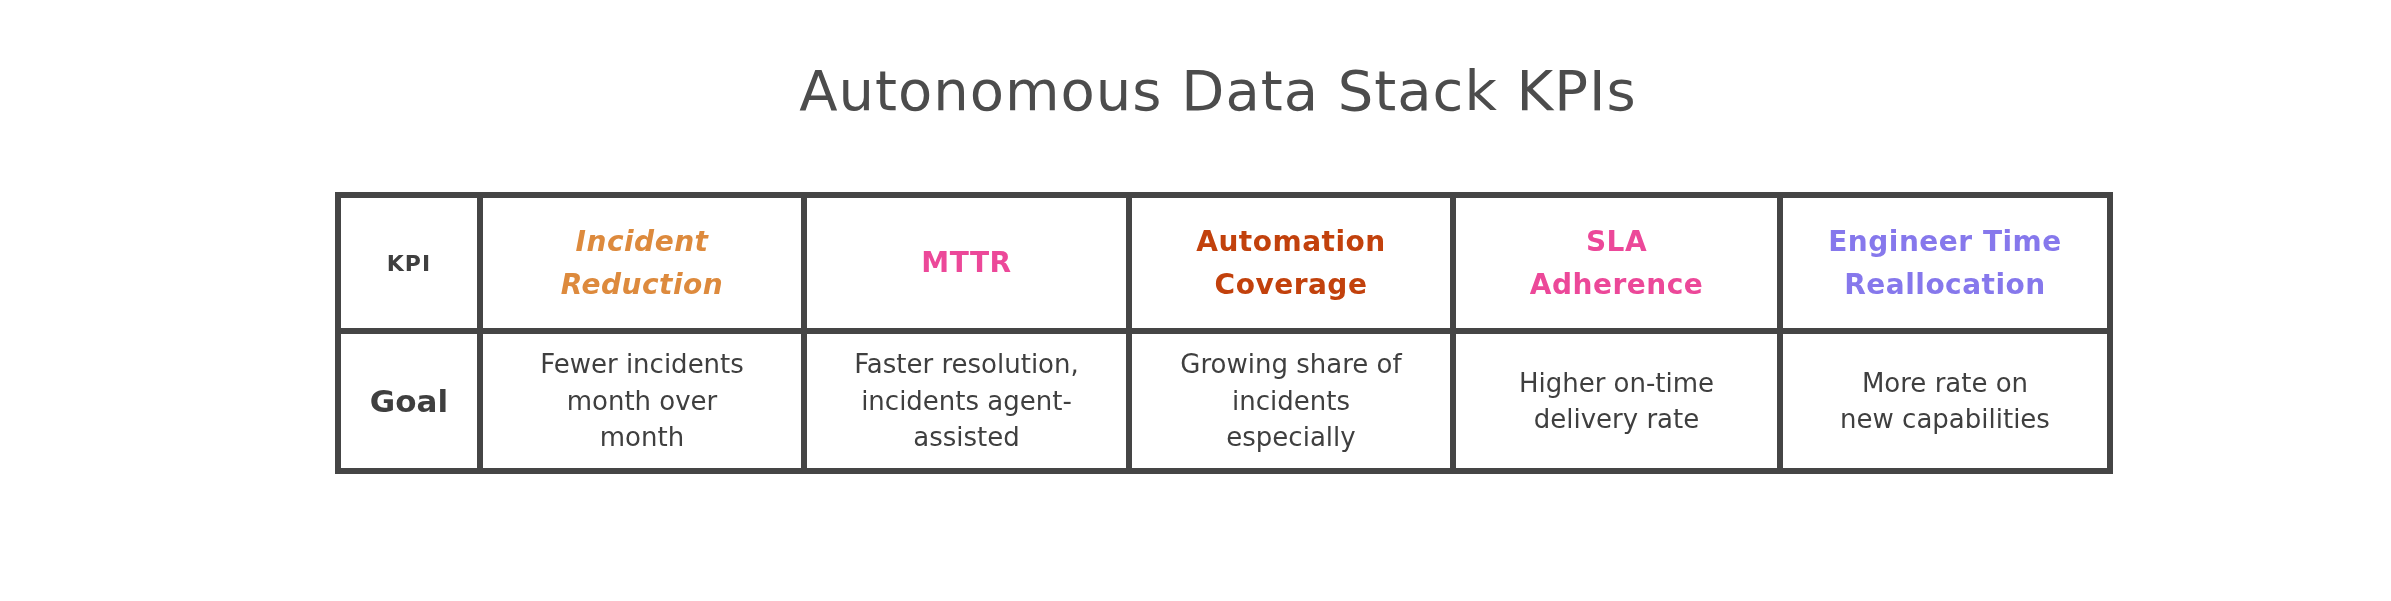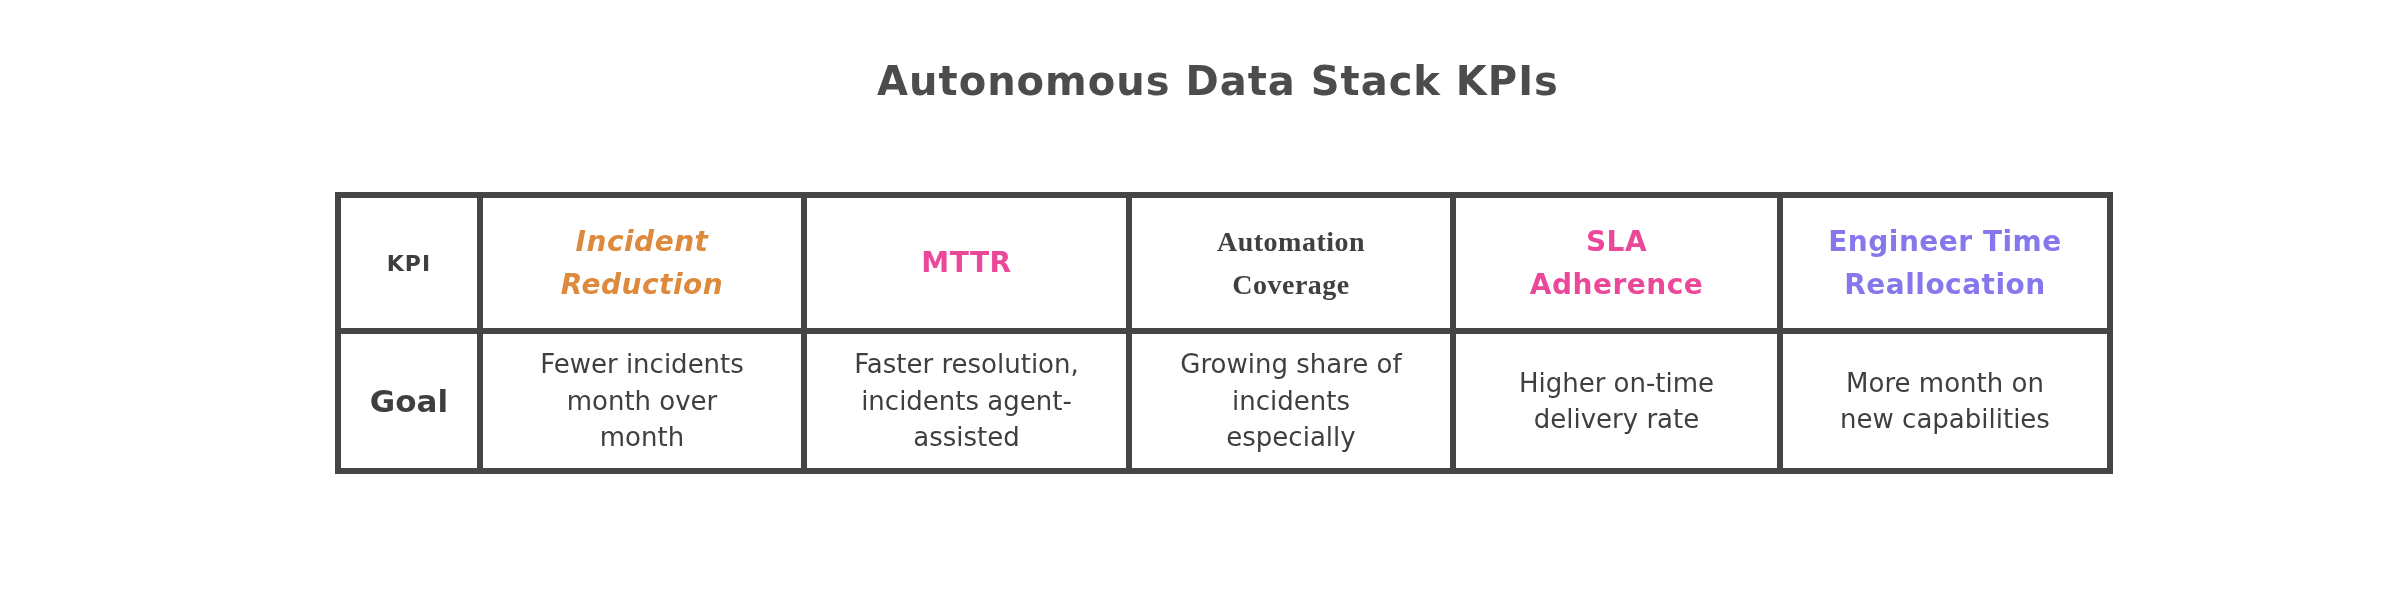--- a/index.html
+++ b/index.html
@@ -15,22 +15,22 @@
     background:#ffffff;
     font-family:"DejaVu Sans", sans-serif;
     overflow:hidden;
   }
   .title{
     position:absolute;
     left:318px;
     top:58px;
     width:1800px;
     text-align:center;
-    font-size:40px;
-    font-weight:bold;
+    font-size:56px;
+    font-weight:normal;
     letter-spacing:1px;
     color:var(--title-color);
   }
   table.kpi-table{
     position:absolute;
     left:335px;
     top:192px;
     border-collapse:collapse;
     table-layout:fixed;
     background:#ffffff;
@@ -85,39 +85,39 @@
       <col style="width:324px">
       <col style="width:327px">
       <col style="width:330px">
     </colgroup>
     <tbody>
       <tr class="header-row">
         <td class="corner-label">KPI</td>
         <td class="kpi-name" style="color: rgb(221, 138, 61); font-style: italic;">Incident
 Reduction</td>
         <td class="kpi-name" style="color: #ec4899;">MTTR</td>
-        <td class="kpi-name" style="color: #404040; font-family: Liberation Serif, serif;">Automation
+        <td class="kpi-name" style="color: #c2410c;">Automation
 Coverage</td>
         <td class="kpi-name" style="color: #ec4899;">SLA
 Adherence</td>
         <td class="kpi-name" style="color: rgb(134, 120, 236);">Engineer Time
 Reallocation</td>
       </tr>
       <tr class="goal-row">
         <td class="goal-label">Goal</td>
         <td class="goal-text">Fewer incidents
 month over
 month</td>
         <td class="goal-text">Faster resolution,
 incidents agent-
 assisted</td>
         <td class="goal-text">Growing share of
 incidents
 especially</td>
         <td class="goal-text">Higher on-time
 delivery rate</td>
-        <td class="goal-text">More month on
+        <td class="goal-text">More rate on
 new capabilities</td>
       </tr>
     </tbody>
   </table>
 
 </div>
 
 </body></html>

